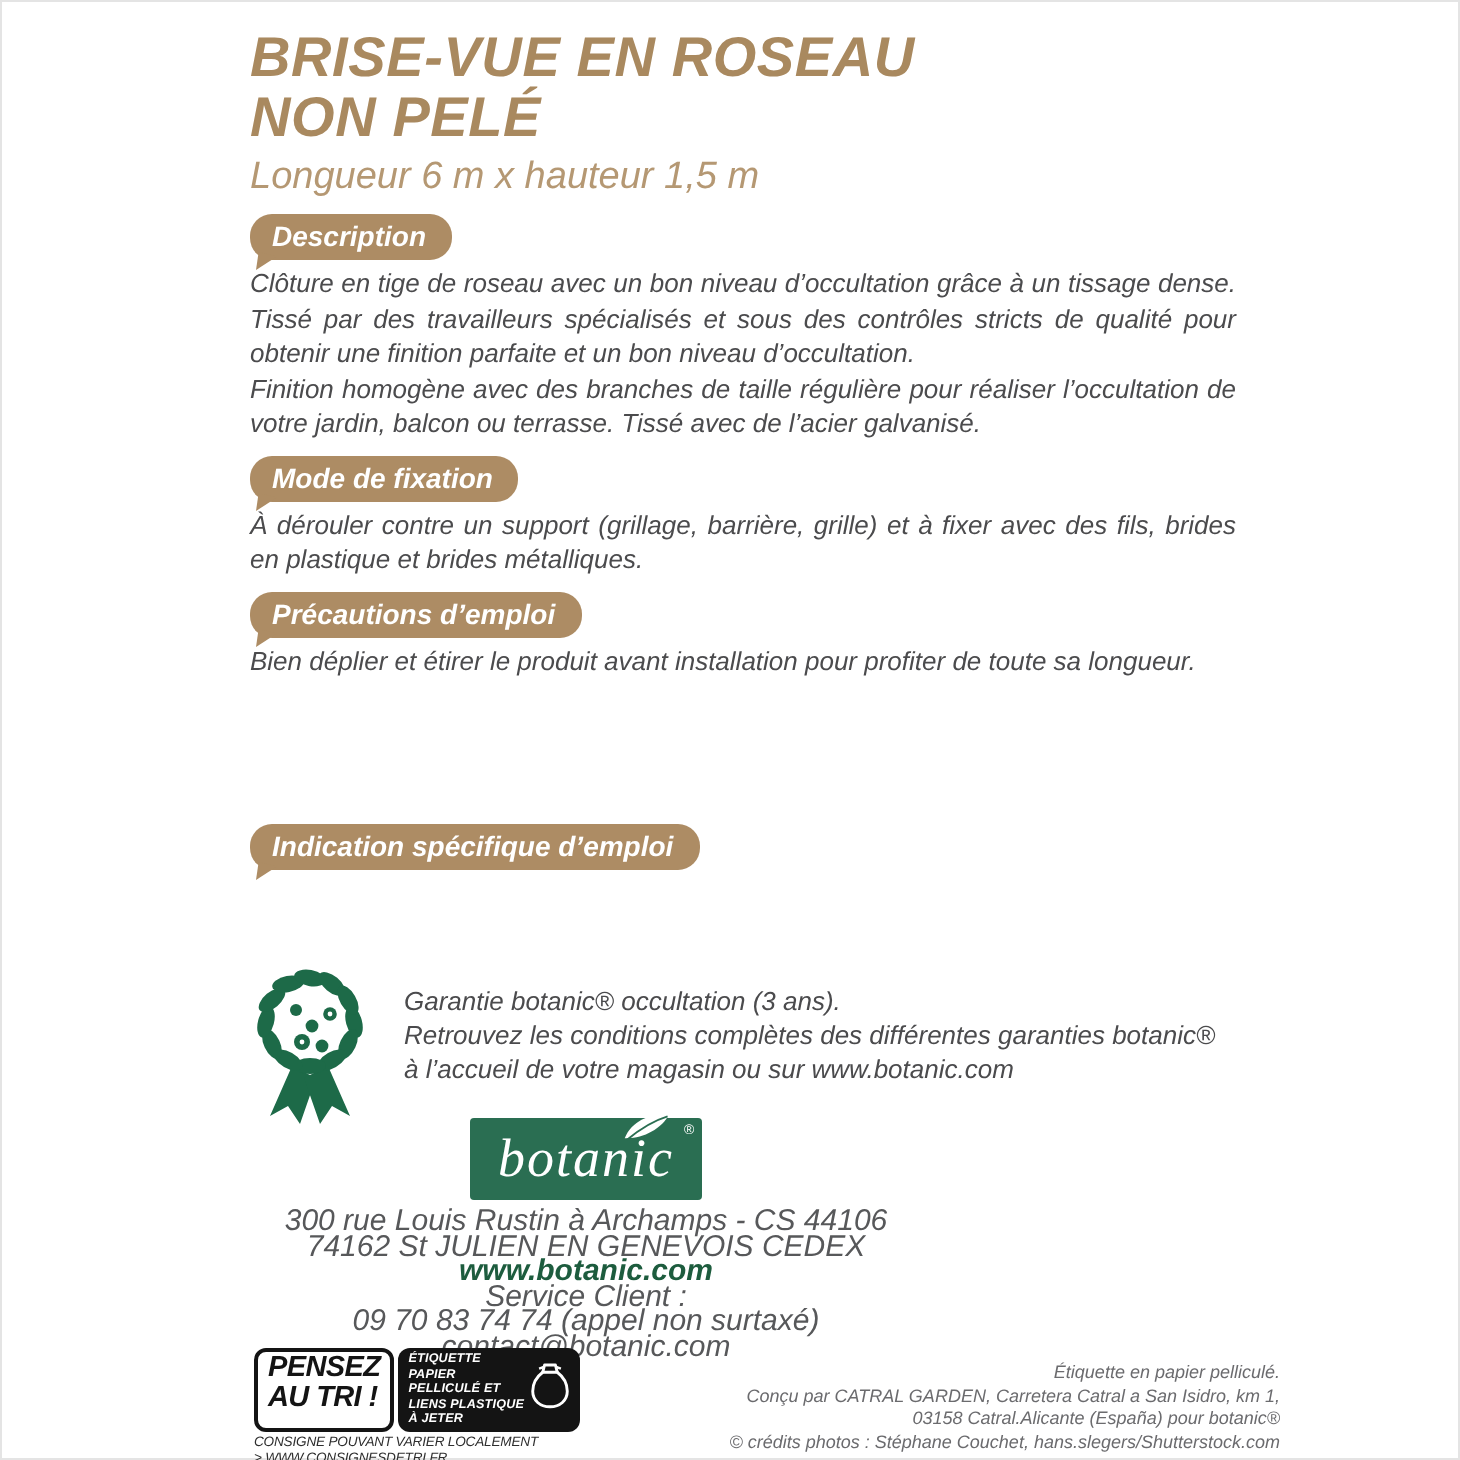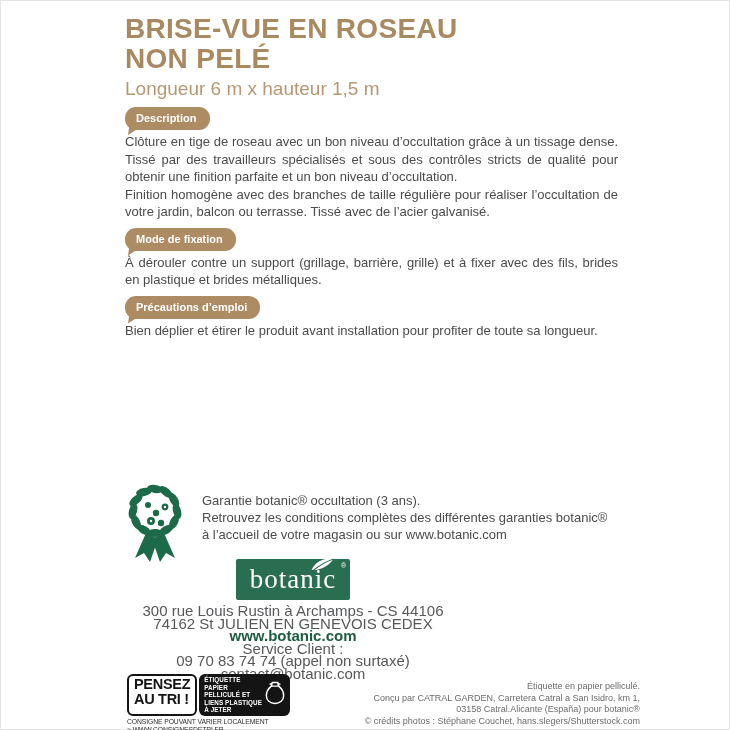--- a/index.html
+++ b/index.html
@@ -1,28 +1,29 @@
 <!DOCTYPE html>
 <html><head>
 <meta charset="utf-8">
 <style>
   * { margin:0; padding:0; box-sizing:border-box; }
   html,body { background:#fff; }
   .page {
     position:relative; width:730px; height:730px; background:#ffffff;
     font-family:"Liberation Sans", sans-serif; color:#4b4b4d; overflow:hidden;
     box-shadow: inset 0 0 0 1px #e4e4e4;
+    font-style: italic;
   }
   
   .main { position:absolute; left:125px; top:14px; width:493px; }
   .title { color:#a9895f; font-weight:bold; font-size:28px; line-height:30px; letter-spacing:.3px; }
   .subtitle { color:#b59873; font-size:19px; line-height:22px; margin-top:4px; }
   .badge {
     position:relative; display:inline-block; background:#ad8c64; color:#fff;
-    font-weight:bold; font-size:11px; line-height:16px; padding:3px 13px 4px 11px;
+    font-weight:bold; font-size:14px; line-height:16px; padding:3px 13px 4px 11px;
     border-radius:11px; margin-top:7px;
   }
   .badge::after {
     content:""; position:absolute; left:3px; bottom:-5px; width:11px; height:9px;
     background:#ad8c64; clip-path:polygon(0 100%, 12% 0, 95% 25%);
   }
   .badge.gap-top { margin-top:73px; }
   .body { font-size:13px; line-height:17.5px; text-align:justify; margin-top:3px; color:#4b4b4d; }
   .body + .body { margin-top:0; }
   
@@ -71,20 +72,21 @@
     <div><span class="badge">Description</span></div>
     <div class="body">Clôture en tige de roseau avec un bon niveau d’occultation grâce à un tissage dense. Tissé par des travailleurs spécialisés et sous des contrôles stricts de qualité pour obtenir une finition parfaite et un bon niveau d’occultation.</div>
     <div class="body">Finition homogène avec des branches de taille régulière pour réaliser l’occultation de votre jardin, balcon ou terrasse. Tissé avec de l’acier galvanisé.</div>
 
     <div><span class="badge">Mode de fixation</span></div>
     <div class="body">À dérouler contre un support (grillage, barrière, grille) et à fixer avec des fils, brides en plastique et brides métalliques.</div>
 
     <div><span class="badge">Précautions d’emploi</span></div>
     <div class="body">Bien déplier et étirer le produit avant installation pour profiter de toute sa longueur.</div>
 
+    <div><span class="badge gap-top">Indication spécifique d’emploi</span></div>
   </div>
 
   <div class="warranty">
     <span>
       <svg width="68" height="80" viewBox="0 0 68 80">
         <g fill="#1d6a48">
           <polygon points="25,50 37,56 29,79 23,70 14,75"></polygon>
           <polygon points="43,50 31,56 39,79 45,70 54,75"></polygon>
           <ellipse cx="56" cy="28" rx="8" ry="4" transform="rotate(75 56 28)"></ellipse>
           <ellipse cx="53" cy="39" rx="8" ry="4" transform="rotate(115 53 39)"></ellipse>

